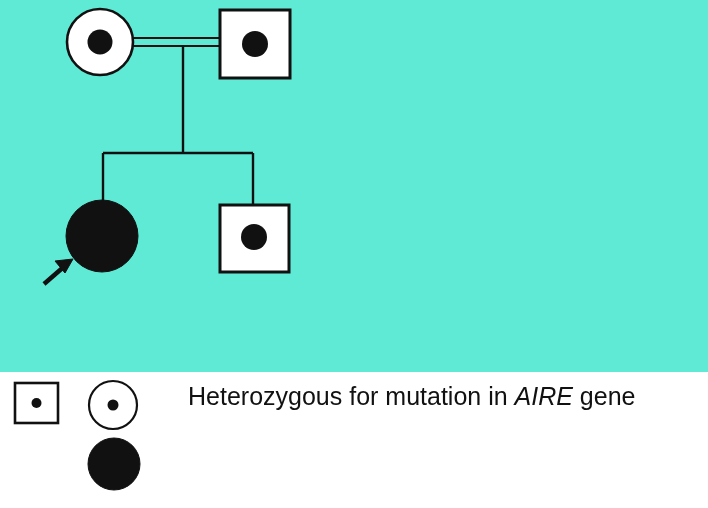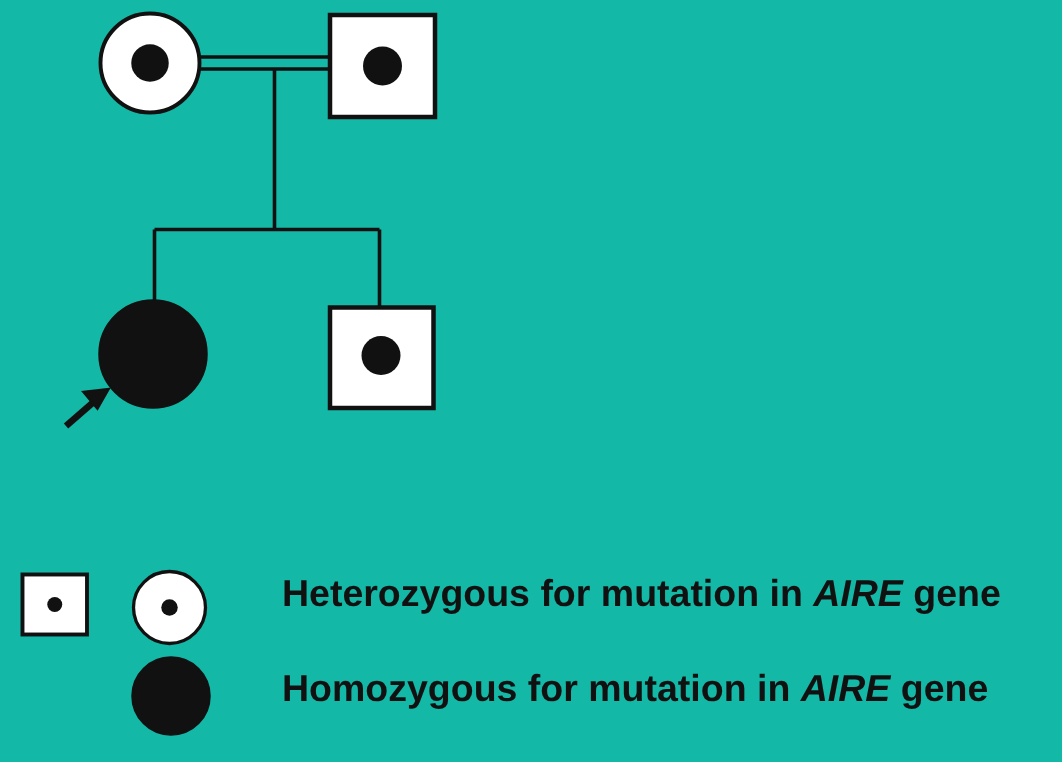--- a/index.html
+++ b/index.html
@@ -10,23 +10,22 @@
   }
   body {
     font-family: "Liberation Sans", sans-serif;
     width: 708px;
     height: 508px;
     overflow: hidden;
   }
   #page {
     position: relative;
     width: 708px;
-    height: 508px;
-    background: #14b8a6;
-    font-weight: bold;
+    height: 372px;
+    background: #5eead4;
   }
   #pedigree-svg {
     position: absolute;
     left: 0;
     top: 0;
     width: 708px;
     height: 508px;
     display: block;
   }
   .legend-text {
@@ -98,15 +97,14 @@
     </g>
 
     <g>
       <circle cx="114" cy="464" r="26" fill="#111111" stroke="#111111" stroke-width="1"></circle>
     </g>
 
   </svg>
 
   <div class="legend-text" id="legend-hetero-text"><span>Heterozygous for mutation in </span><span class="gene">AIRE</span><span> gene</span></div>
 
-  <div class="legend-text" id="legend-homo-text"><span>Homozygous for mutation in </span><span class="gene">AIRE</span><span> gene</span></div>
 
 </div>
 
 </body></html>

